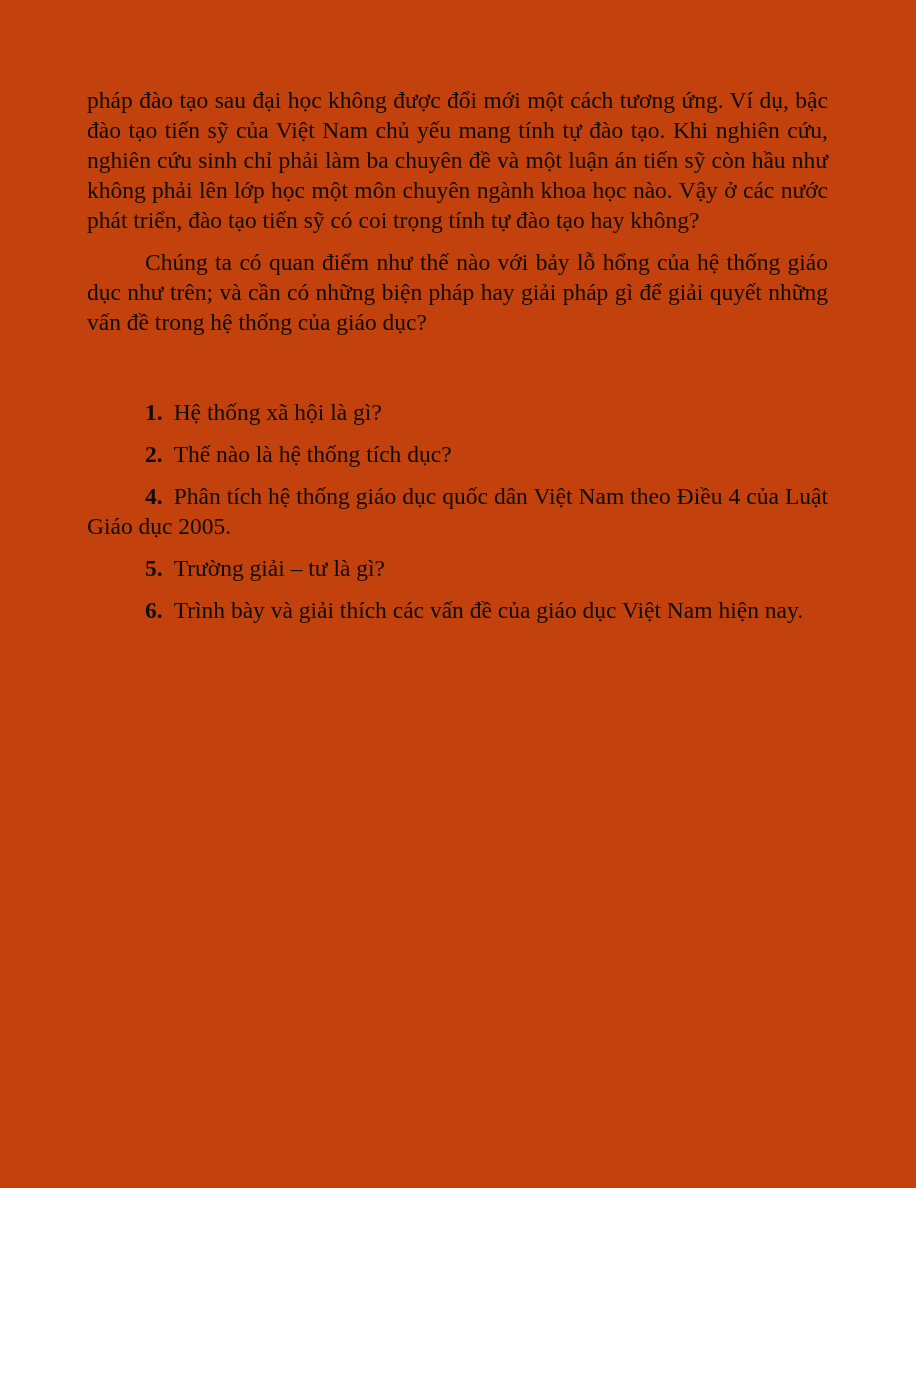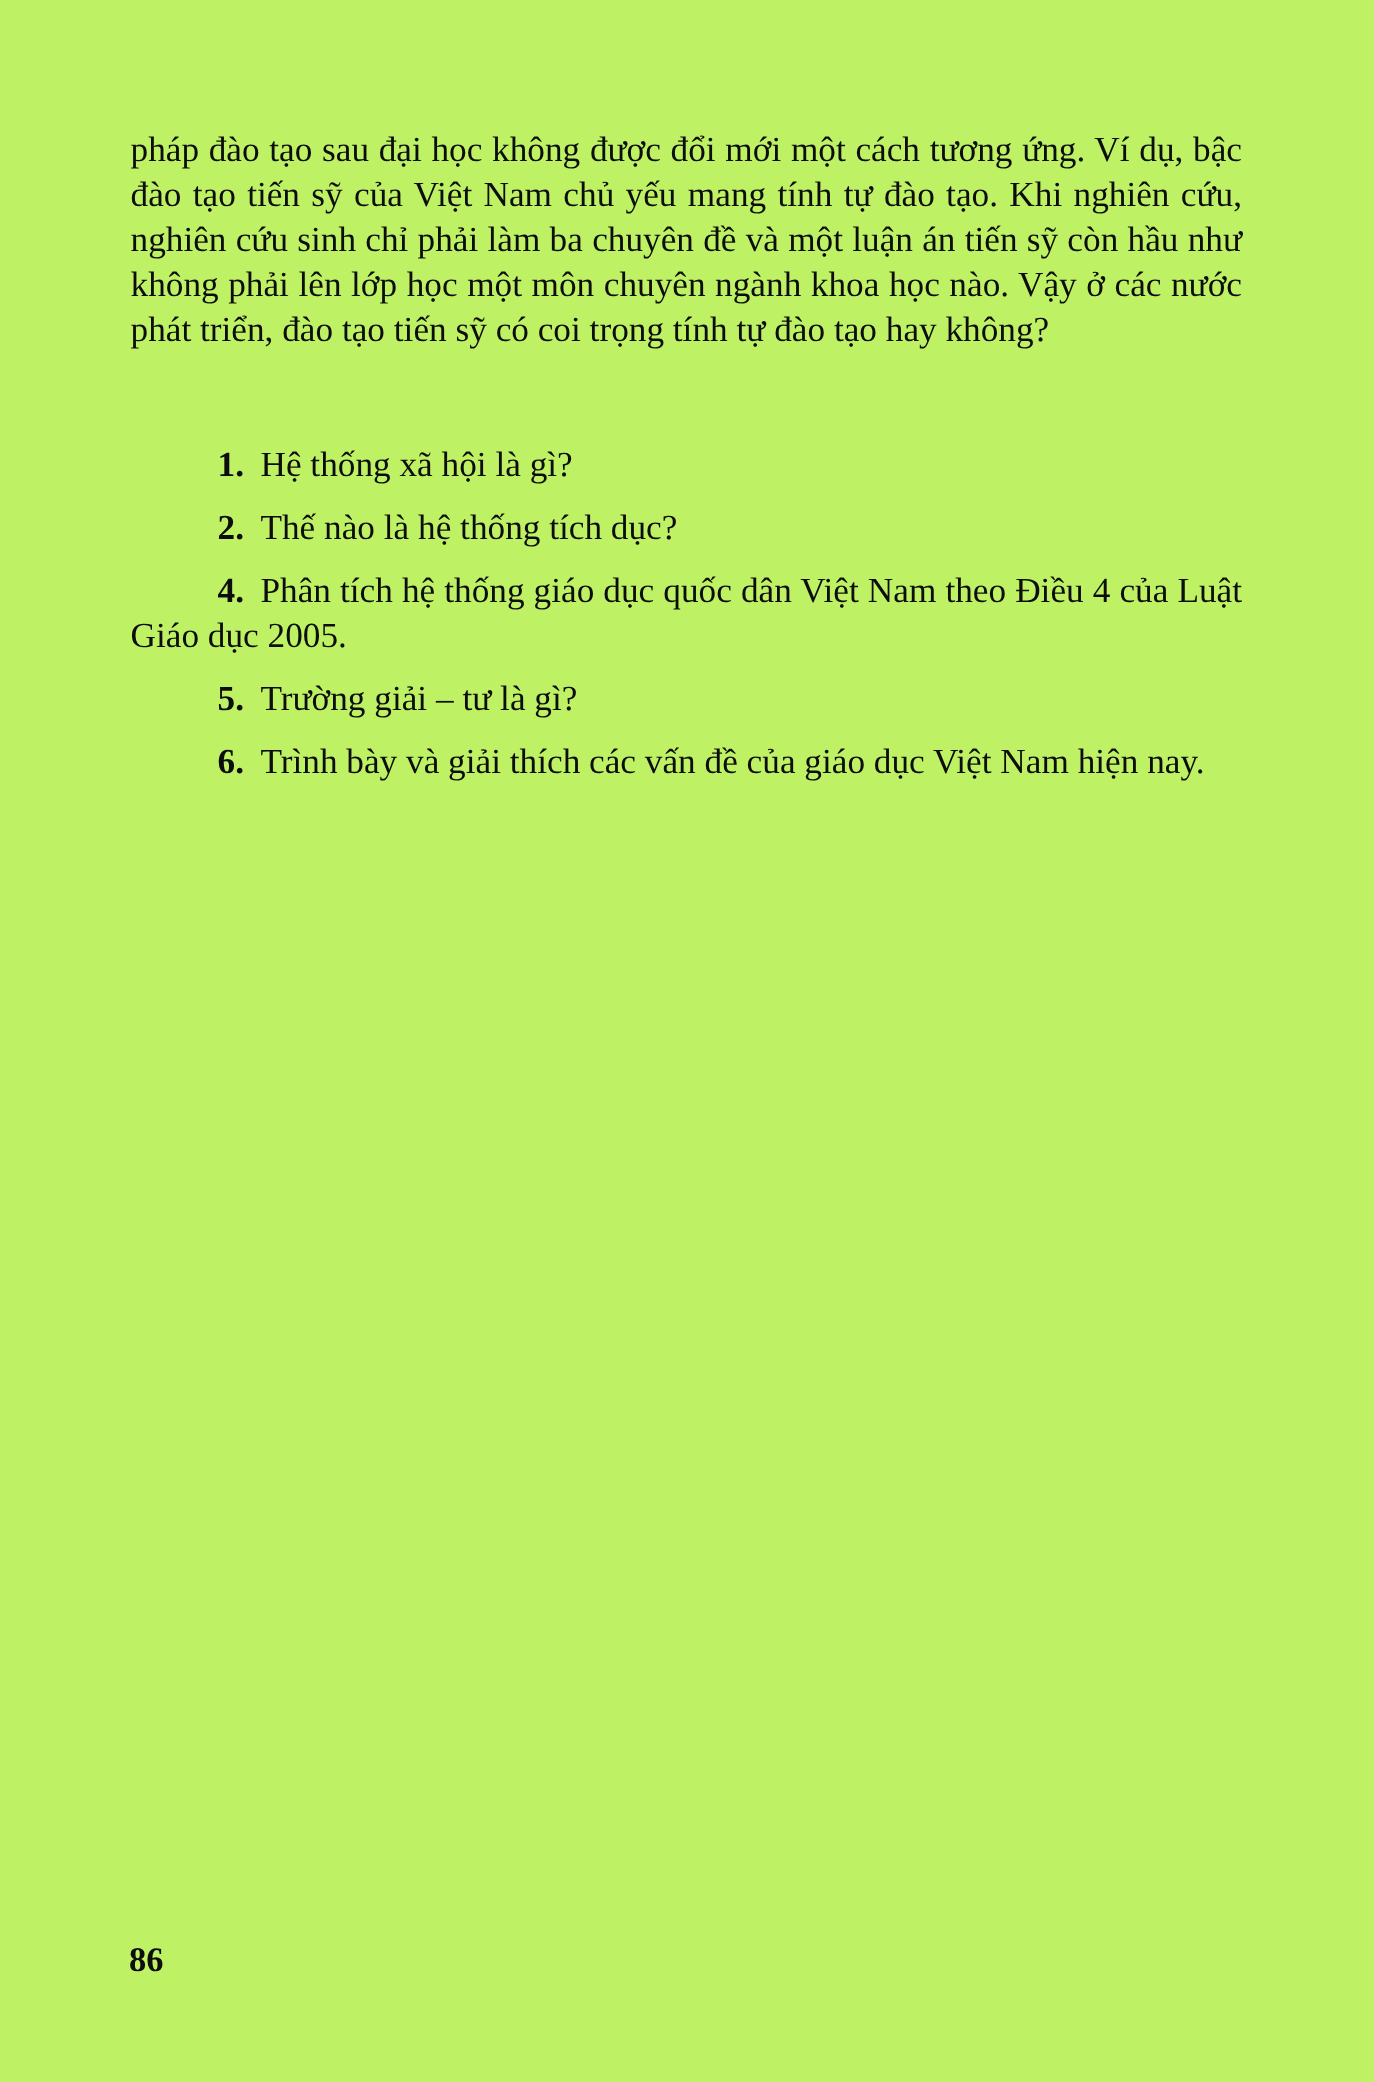--- a/index.html
+++ b/index.html
@@ -3,22 +3,22 @@
 <meta charset="utf-8">
 <style>
   html, body {
     margin: 0;
     padding: 0;
     background: #ffffff;
   }
   .page {
     position: relative;
     width: 916px;
-    height: 1388px;
-    background: #bef264;
+    height: 1188px;
+    background: #c2410c;
     overflow: hidden;
     font-family: "Liberation Serif", "DejaVu Serif", serif;
     color: #0d0d0d;
   }
   .content {
     position: absolute;
     top: 85px;
     left: 87px;
     width: 741px;
     font-size: 23.5px;
@@ -54,20 +54,21 @@
   }
 </style>
 </head>
 <body>
 
 <div class="page">
   <div class="content">
 
     <p class="para">pháp đào tạo sau đại học không được đổi mới một cách tương ứng. Ví dụ, bậc đào tạo tiến sỹ của Việt Nam chủ yếu mang tính tự đào tạo. Khi nghiên cứu, nghiên cứu sinh chỉ phải làm ba chuyên đề và một luận án tiến sỹ còn hầu như không phải lên lớp học một môn chuyên ngành khoa học nào. Vậy ở các nước phát triển, đào tạo tiến sỹ có coi trọng tính tự đào tạo hay không?</p>
 
+    <p class="para indent">Chúng ta có quan điểm như thế nào với bảy lỗ hổng của hệ thống giáo dục như trên; và cần có những biện pháp hay giải pháp gì để giải quyết những vấn đề trong hệ thống của giáo dục?</p>
 
     <div class="questions">
       <p class="question"><span class="qnum">1.</span><span>Hệ thống xã hội là gì?</span></p>
       <p class="question"><span class="qnum">2.</span><span>Thế nào là hệ thống tích dục?</span></p>
       <p class="question"><span class="qnum">4.</span><span>Phân tích hệ thống giáo dục quốc dân Việt Nam theo Điều 4 của Luật Giáo dục 2005.</span></p>
       <p class="question"><span class="qnum">5.</span><span>Trường giải – tư là gì?</span></p>
       <p class="question"><span class="qnum">6.</span><span>Trình bày và giải thích các vấn đề của giáo dục Việt Nam hiện nay.</span></p>
     </div>
 
   </div>

